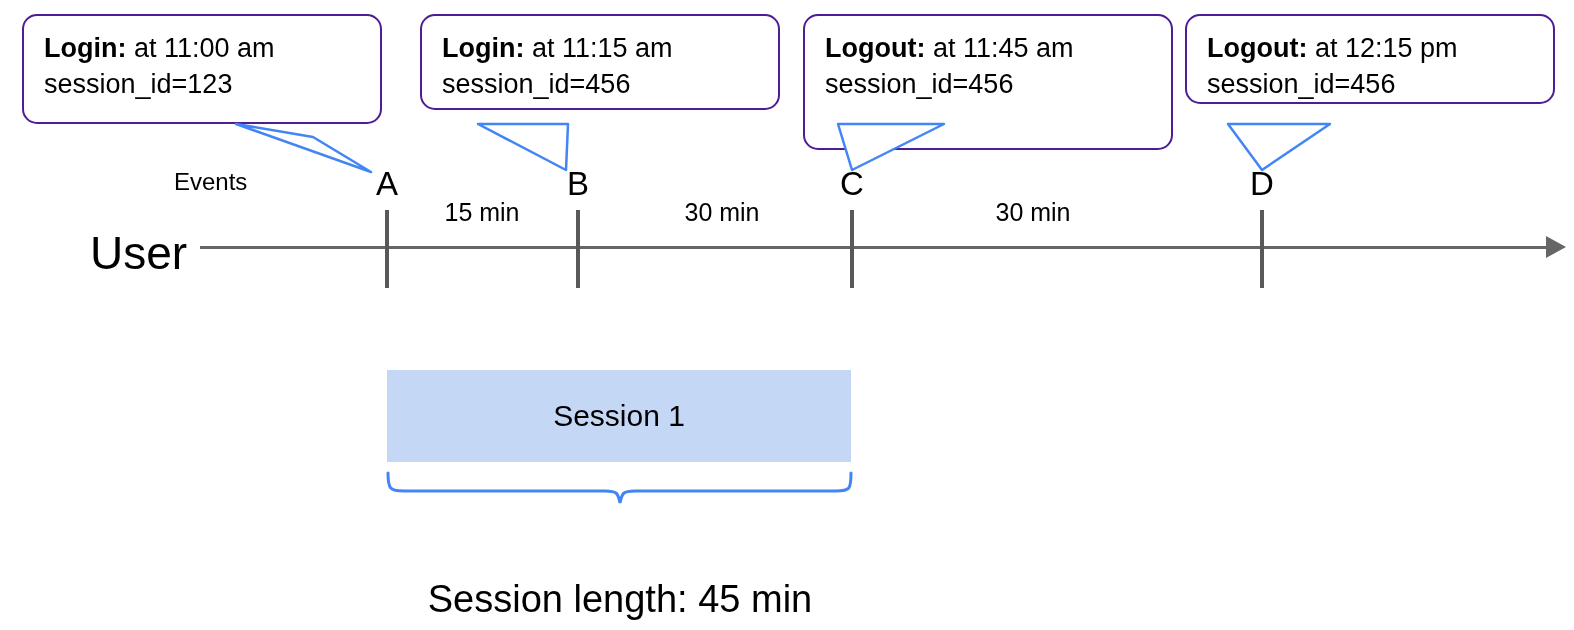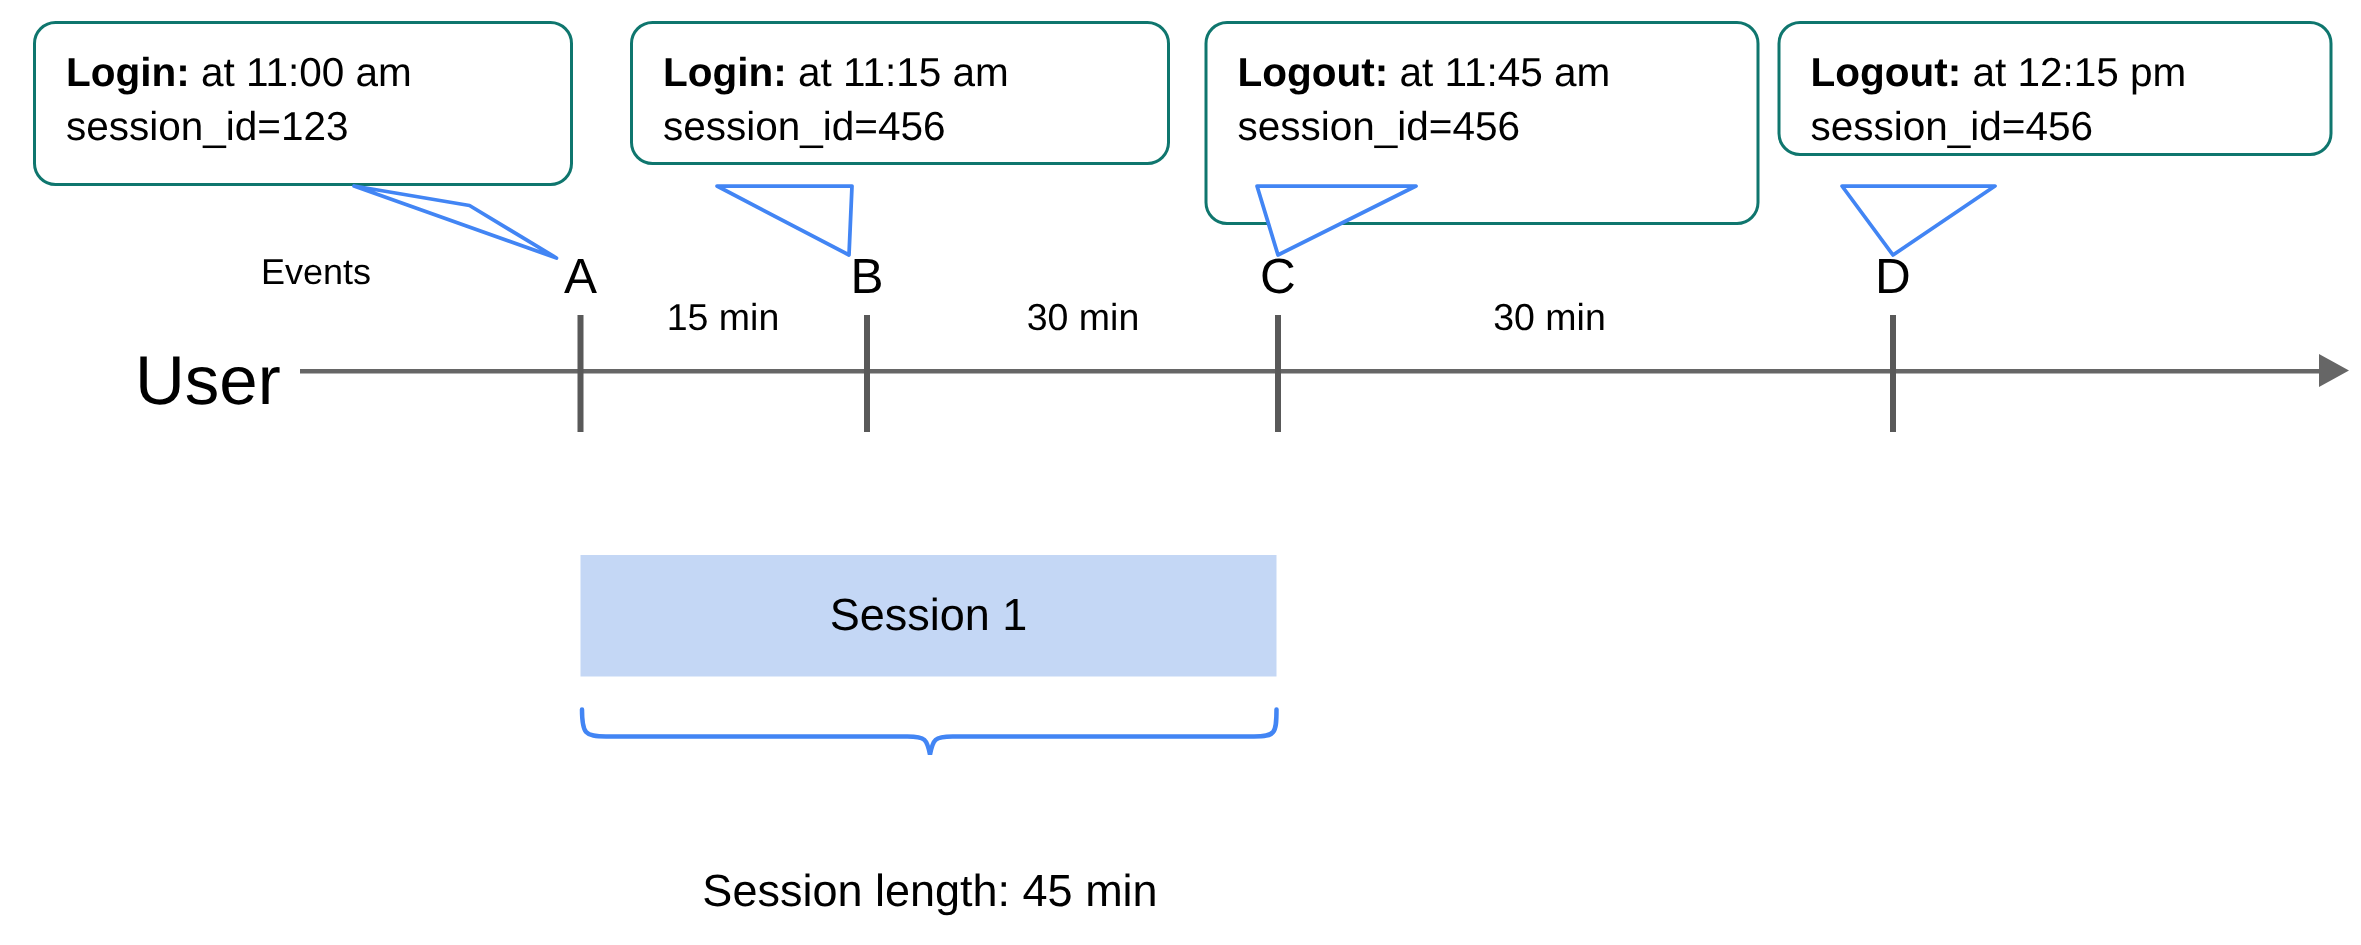--- a/index.html
+++ b/index.html
@@ -16,21 +16,21 @@
     width: 1574px;
     height: 630px;
     overflow: hidden;
     background: #ffffff;
   }
 
   
   .callout {
     position: absolute;
     box-sizing: border-box;
-    border: 2px solid #0f766e;
+    border: 2px solid #4c1d95;
     border-radius: 15px;
     background: #ffffff;
     padding: 14px 18px 12px 20px;
     font-size: 27px;
     line-height: 1.35;
     white-space: nowrap;
     color: #000000;
   }
   .callout .lbl { font-weight: bold; }
   .callout .line2 { display: block; }
@@ -87,21 +87,21 @@
     display: flex;
     align-items: center;
     justify-content: center;
     font-size: 30px;
     color: #000000;
   }
 
   
   .caption {
     position: absolute;
-    font-size: 30px;
+    font-size: 38px;
     line-height: 1;
     color: #000000;
     transform: translateX(-50%);
     white-space: nowrap;
   }
 
   .svg-layer {
     position: absolute;
     left: 0;
     top: 0;
@@ -167,19 +167,19 @@
 
   <div class="tick-label" style="left:387px; top:167px;">A</div>
   <div class="tick-label" style="left:578px; top:167px;">B</div>
   <div class="tick-label" style="left:852px; top:167px;">C</div>
   <div class="tick-label" style="left:1262px; top:167px;">D</div>
 
   <div class="interval-label" style="left:482px; top:200px;">15 min</div>
   <div class="interval-label" style="left:722px; top:200px;">30 min</div>
   <div class="interval-label" style="left:1033px; top:200px;">30 min</div>
 
-  <div class="session-bar" style="left:387px; top:370px; width:464px; height:81px;">
+  <div class="session-bar" style="left:387px; top:370px; width:464px; height:92px;">
     <span>Session 1</span>
   </div>
 
   <div class="caption" style="left:620px; top:580px;">Session length: 45 min</div>
 
 </div>
 
 </body></html>

